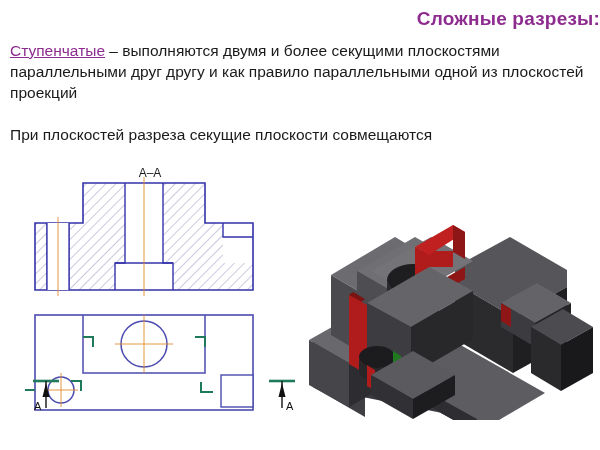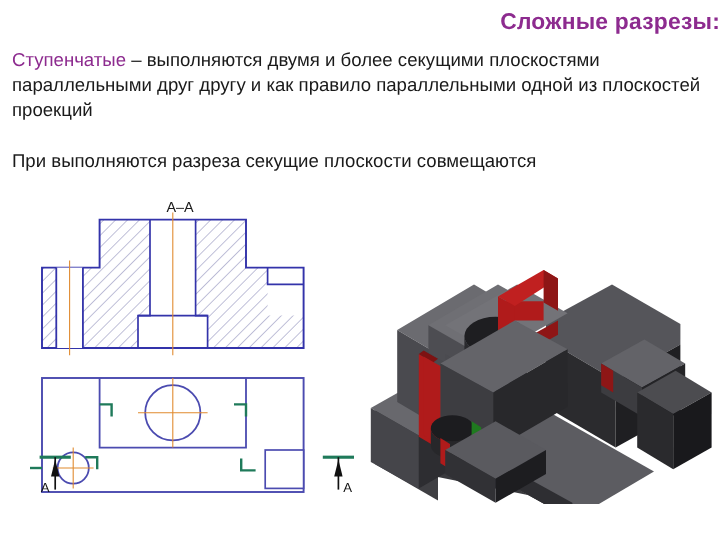--- a/index.html
+++ b/index.html
@@ -34,20 +34,21 @@
     top: 40px;
     width: 585px;
     font-size: 15.5px;
     color: #1a1a1a;
     line-height: 21px;
   }
   .para { margin: 0 0 0 0; }
   .para + .para { margin-top: 21px; }
   .keyword {
     color: #8d2b8f;
+    text-decoration: underline;
     text-decoration-color: #8d2b8f;
   }
 
   
   #drawing-area {
     position: absolute;
     left: 0;
     top: 165px;
     width: 528px;
     height: 285px;
@@ -71,21 +72,21 @@
     font-family: "Liberation Sans", sans-serif;
   }
 </style>
 </head>
 <body>
 
 <div id="slide-title">Сложные разрезы:</div>
 
 <div id="body-text">
   <p class="para"><span class="keyword">Ступенчатые</span><span> – выполняются двумя и более секущими плоскостями  параллельными друг другу и как правило параллельными одной из плоскостей проекций</span></p>
-  <p class="para">При выполняются разреза секущие плоскости совмещаются</p>
+  <p class="para">При плоскостей разреза секущие плоскости совмещаются</p>
 </div>
 
 <div id="drawing-area">
 
   <div id="orthographic-views">
     <svg class="svg-full" viewBox="0 0 300 260" xmlns="http://www.w3.org/2000/svg">
       <defs>
         <pattern id="hatch45" width="7" height="7" patternTransform="rotate(45)" patternUnits="userSpaceOnUse">
           <line x1="0" y1="0" x2="0" y2="7" stroke="#8a8ab8" stroke-width="0.9"></line>
         </pattern>

